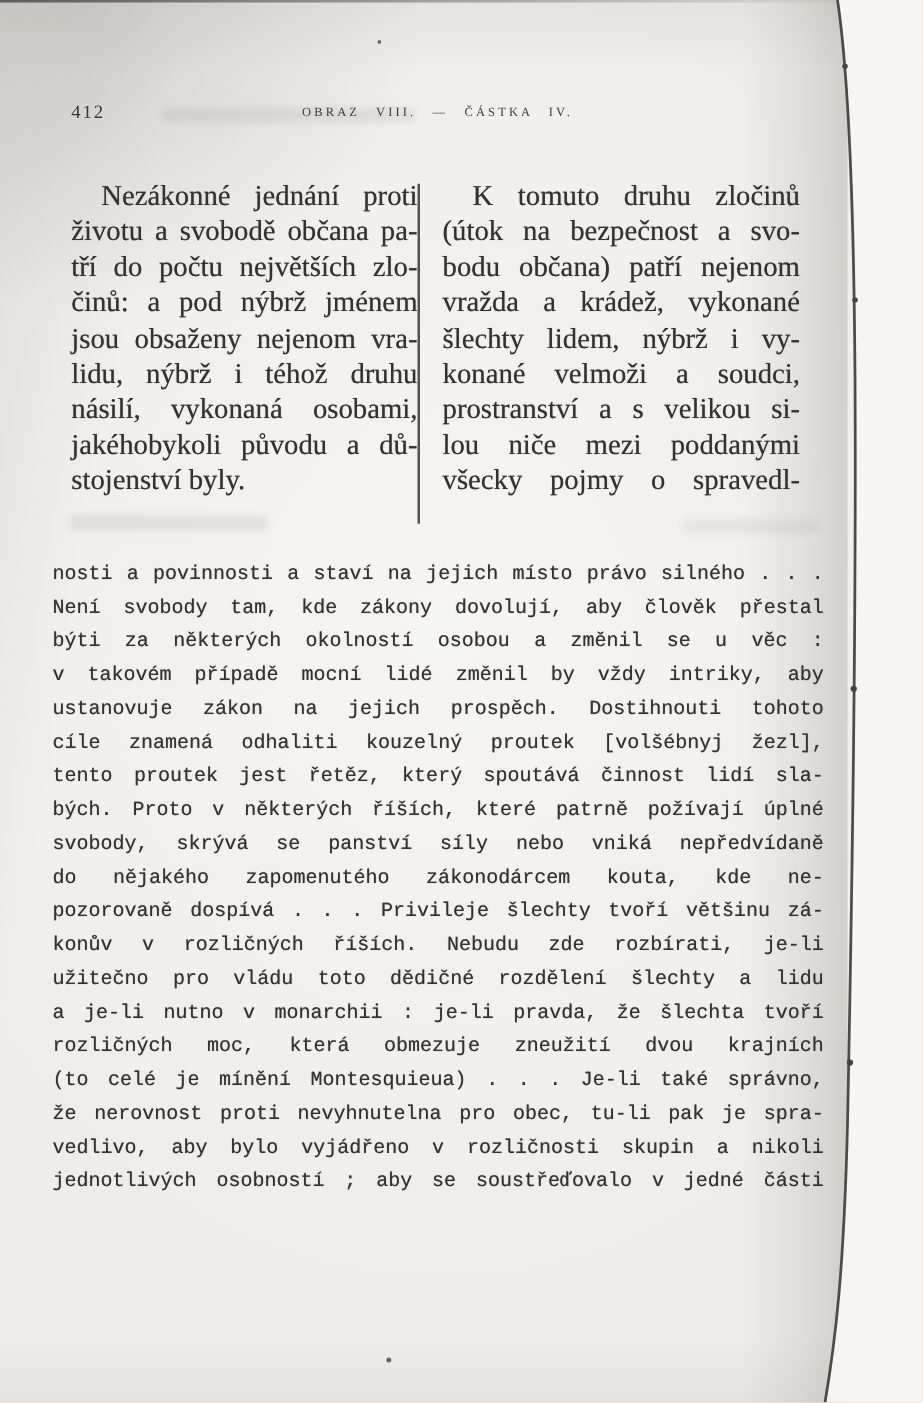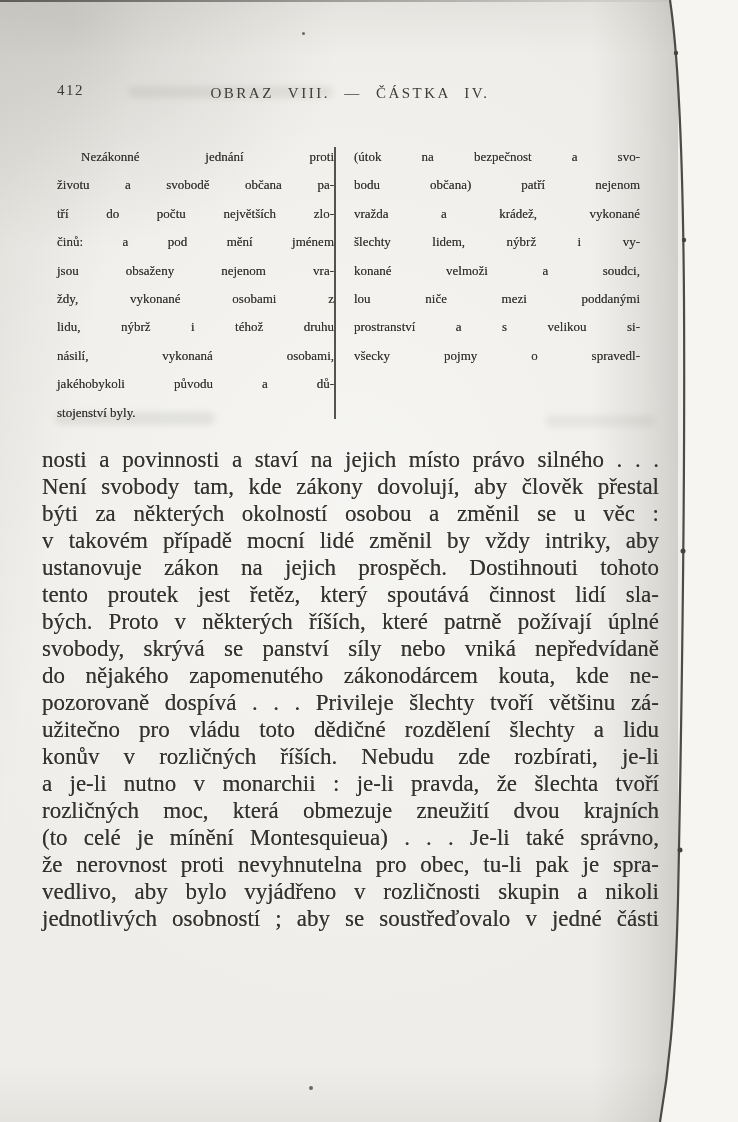--- a/index.html
+++ b/index.html
@@ -21,37 +21,37 @@
   .top-edge{
     position:absolute;left:0;top:0;width:738px;height:2px;
     background:linear-gradient(to right, rgba(40,38,35,0.65), rgba(40,38,35,0.30) 55%, rgba(40,38,35,0.05) 88%, rgba(40,38,35,0));
   }
   .pagenum{
     position:absolute;left:57px;top:82px;
     font-size:15px;letter-spacing:1.5px;color:#3a3834;
   }
   .pagehead{
     position:absolute;left:0;top:85px;width:700px;
-    text-align:center;font-size:15px;letter-spacing:2.5px;word-spacing:8px;
+    text-align:center;font-size:10px;letter-spacing:2.5px;word-spacing:8px;
     color:#403d38;
   }
   .cols{
     position:absolute;left:57px;top:143px;width:583px;
     display:flex;color:#34322f;
   }
-  .col{font-size:13px;line-height:28.4px;}
+  .col{font-size:23px;line-height:28.4px;}
   .col-left{width:277px;margin-right:20px;}
   .col-right{flex:1;}
   .divider{
     position:absolute;left:334px;top:147px;width:1.5px;height:272px;
     background:#56534d;
   }
   .bodytext{
     position:absolute;left:42px;top:446px;width:617px;
-    font-size:23px;line-height:27px;color:#34322f;
+    font-size:16px;line-height:27px;color:#34322f;font-family:Liberation Mono, monospace;
   }
   .tline{
     text-align:justify;text-align-last:justify;
     text-shadow:0 0 0.6px rgba(45,43,40,0.65);
   }
   .tline.indent{text-indent:24px;}
   .tline.lastline{text-align-last:left;}
   .edge-shadow{
     position:absolute;left:592px;top:0;width:86px;height:1122px;
     background:linear-gradient(to right, rgba(100,97,90,0) 0%, rgba(100,97,90,0.10) 55%, rgba(100,97,90,0.22) 100%);
@@ -85,54 +85,55 @@
   <div class="edge-shadow"></div>
 
   <div class="pagenum">412</div>
   <div class="pagehead">OBRAZ VIII. — ČÁSTKA IV.</div>
 
   <div class="cols">
     <div class="col col-left">
         <div class="tline indent">Nezákonné jednání proti</div>
         <div class="tline">životu a svobodě občana pa-</div>
         <div class="tline">tří do počtu největších zlo-</div>
-        <div class="tline">činů: a pod mění jménem</div>
+        <div class="tline">činů: a pod nýbrž jménem</div>
         <div class="tline">jsou obsaženy nejenom vra-</div>
-        <div class="tline">ždy, vykonané osobami z</div>
         <div class="tline">lidu, nýbrž i téhož druhu</div>
         <div class="tline">násilí, vykonaná osobami,</div>
         <div class="tline">jakéhobykoli původu a dů-</div>
         <div class="tline lastline">stojenství byly.</div>
       </div>
     <div class="col col-right">
+        <div class="tline indent">K tomuto druhu zločinů</div>
         <div class="tline">(útok na bezpečnost a svo-</div>
         <div class="tline">bodu občana) patří nejenom</div>
         <div class="tline">vražda a krádež, vykonané</div>
         <div class="tline">šlechty lidem, nýbrž i vy-</div>
         <div class="tline">konané velmoži a soudci,</div>
+        <div class="tline">prostranství a s velikou si-</div>
         <div class="tline">lou niče mezi poddanými</div>
-        <div class="tline">prostranství a s velikou si-</div>
         <div class="tline">všecky pojmy o spravedl-</div>
       </div>
   </div>
   <div class="divider"></div>
 
   <div class="bodytext">
       <div class="tline">nosti a povinnosti a staví na jejich místo právo silného . . .</div>
       <div class="tline">Není svobody tam, kde zákony dovolují, aby člověk přestal</div>
       <div class="tline">býti za některých okolností osobou a změnil se u věc :</div>
       <div class="tline">v takovém případě mocní lidé změnil by vždy intriky, aby</div>
       <div class="tline">ustanovuje zákon na jejich prospěch. Dostihnouti tohoto</div>
+      <div class="tline">cíle znamená odhaliti kouzelný proutek [volšébnyj žezl],</div>
       <div class="tline">tento proutek jest řetěz, který spoutává činnost lidí sla-</div>
       <div class="tline">bých. Proto v některých říších, které patrně požívají úplné</div>
       <div class="tline">svobody, skrývá se panství síly nebo vniká nepředvídaně</div>
       <div class="tline">do nějakého zapomenutého zákonodárcem kouta, kde ne-</div>
       <div class="tline">pozorovaně dospívá . . . Privileje šlechty tvoří většinu zá-</div>
+      <div class="tline">konův v rozličných říších. Nebudu zde rozbírati, je-li</div>
       <div class="tline">užitečno pro vládu toto dědičné rozdělení šlechty a lidu</div>
-      <div class="tline">konův v rozličných říších. Nebudu zde rozbírati, je-li</div>
       <div class="tline">a je-li nutno v monarchii : je-li pravda, že šlechta tvoří</div>
       <div class="tline">rozličných moc, která obmezuje zneužití dvou krajních</div>
       <div class="tline">(to celé je mínění Montesquieua) . . . Je-li také správno,</div>
       <div class="tline">že nerovnost proti nevyhnutelna pro obec, tu-li pak je spra-</div>
       <div class="tline">vedlivo, aby bylo vyjádřeno v rozličnosti skupin a nikoli</div>
       <div class="tline">jednotlivých osobností ; aby se soustřeďovalo v jedné části</div>
     </div>
 
   <svg class="edge" width="738" height="1122" viewBox="0 0 738 1122">
     <path d="M670,0 C679,60 683,160 684,300 C685,480 682,700 678,900 C675,1020 668,1075 660,1122 L738,1122 L738,0 Z" fill="#f6f5f2"></path>

